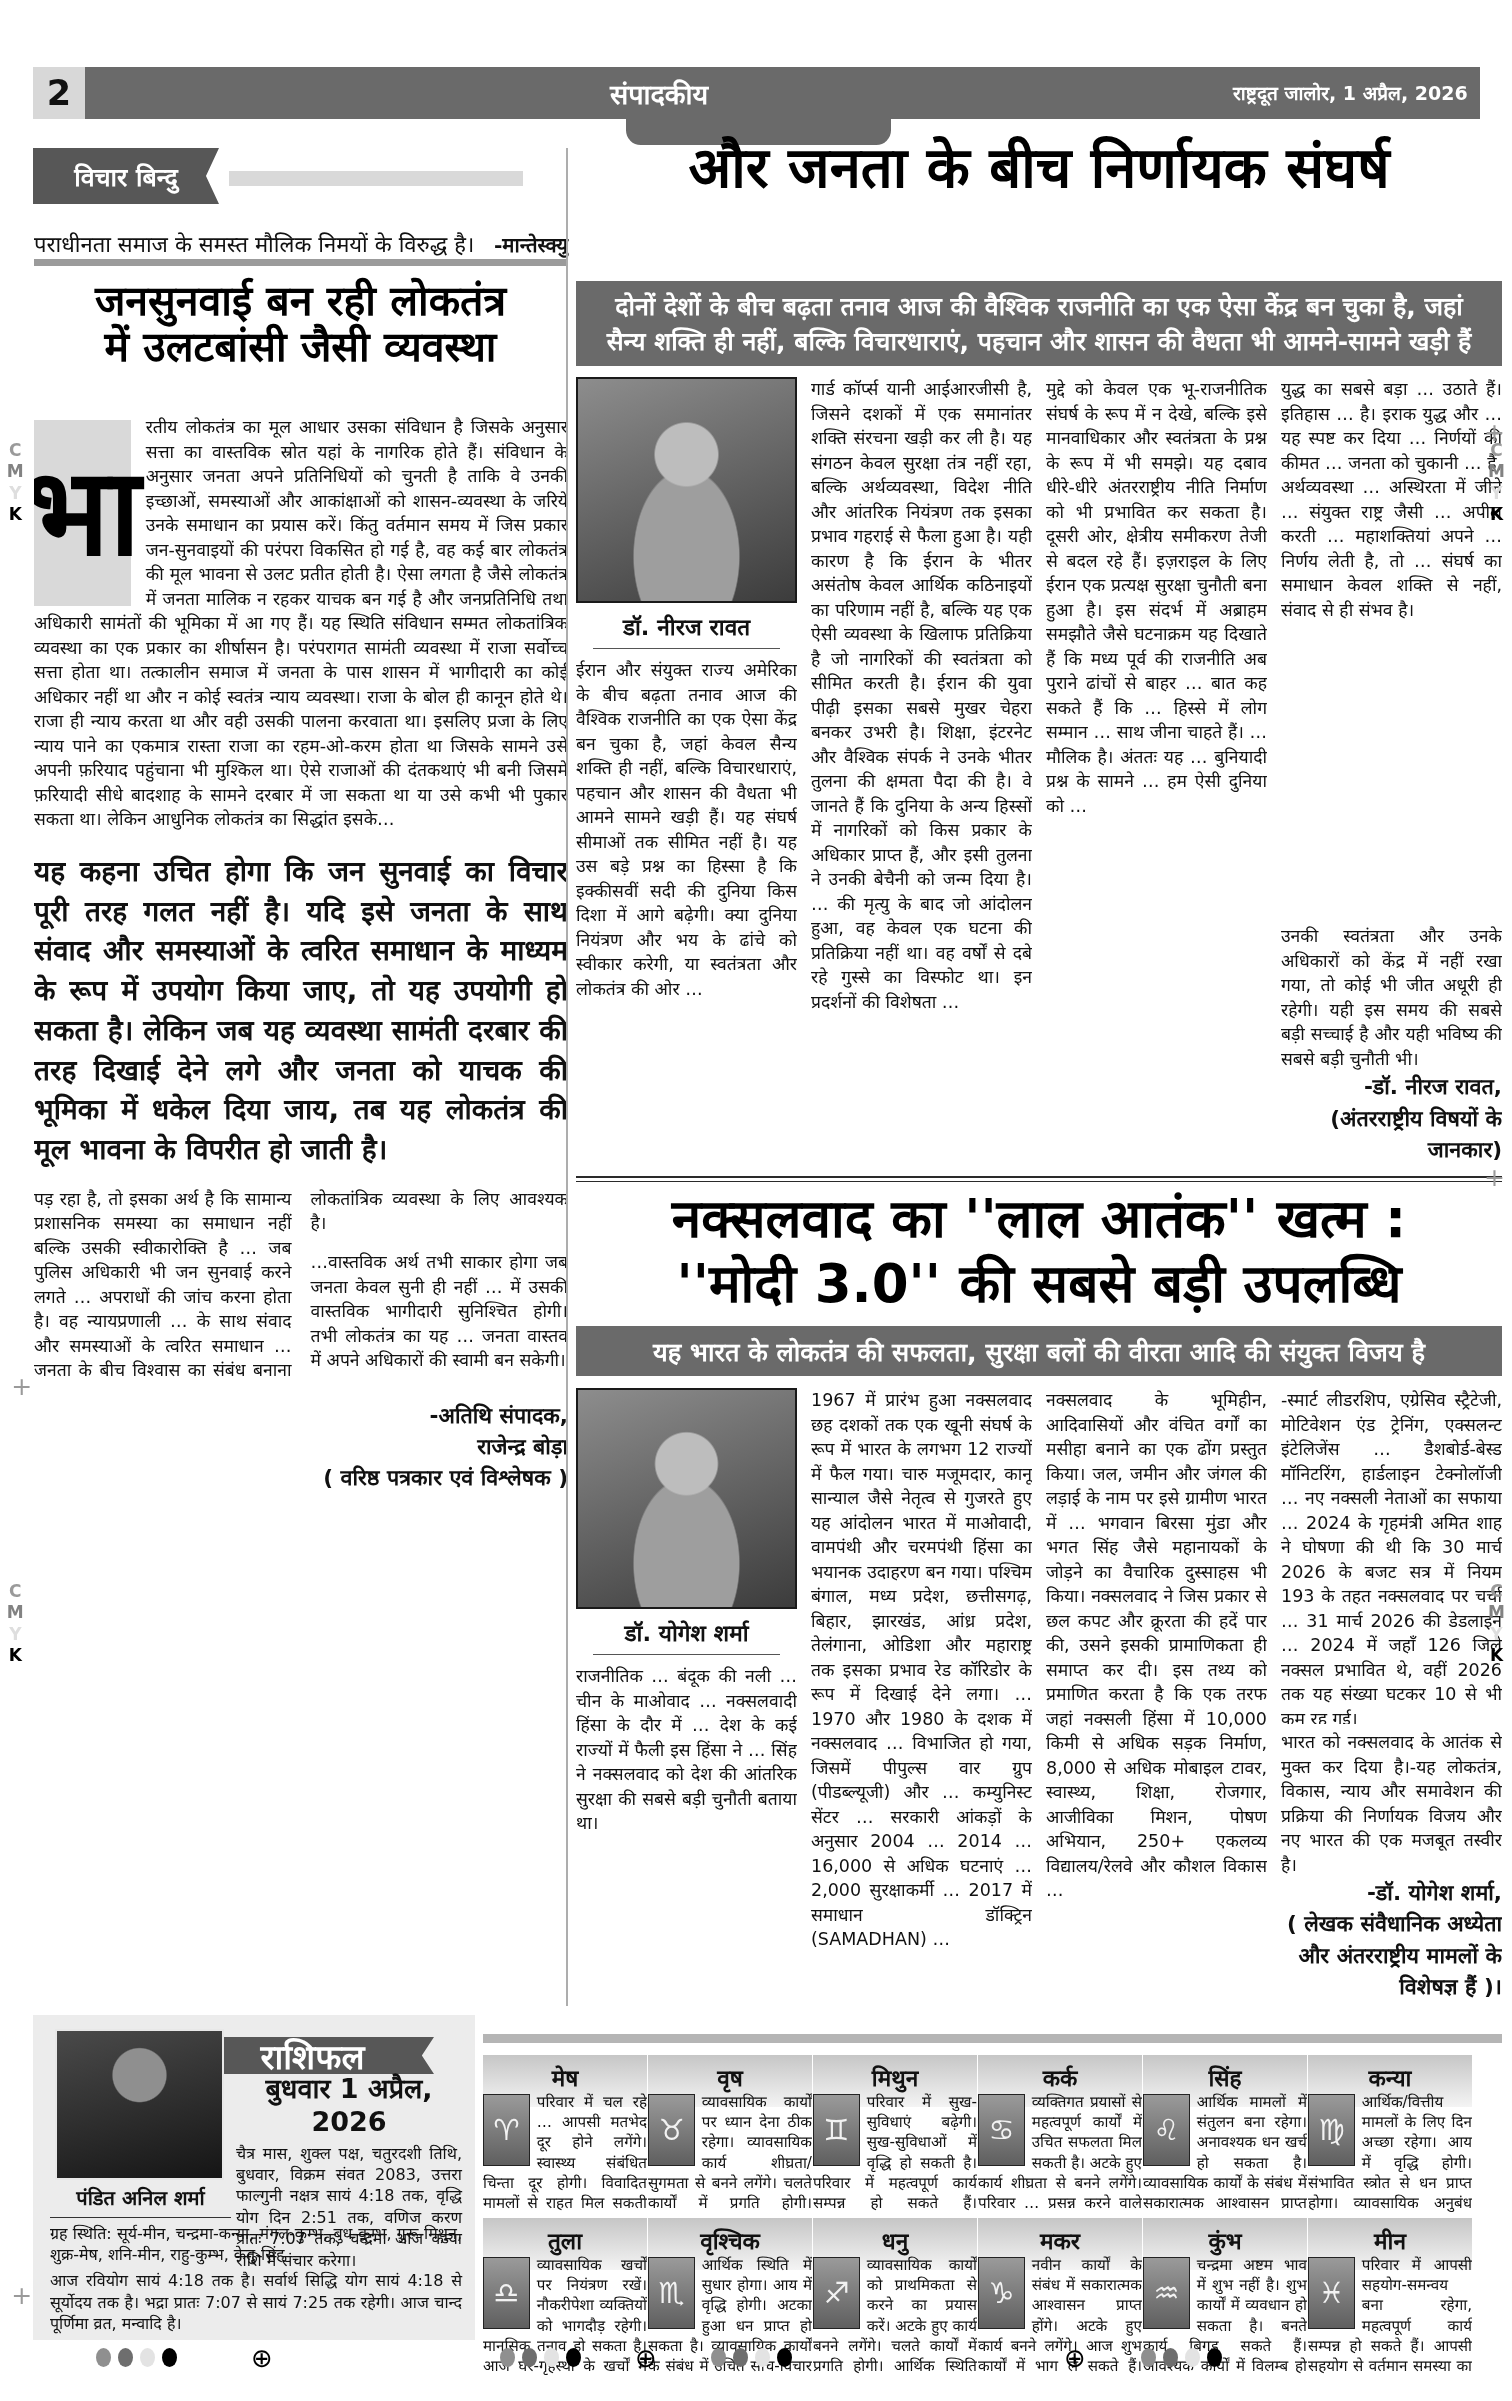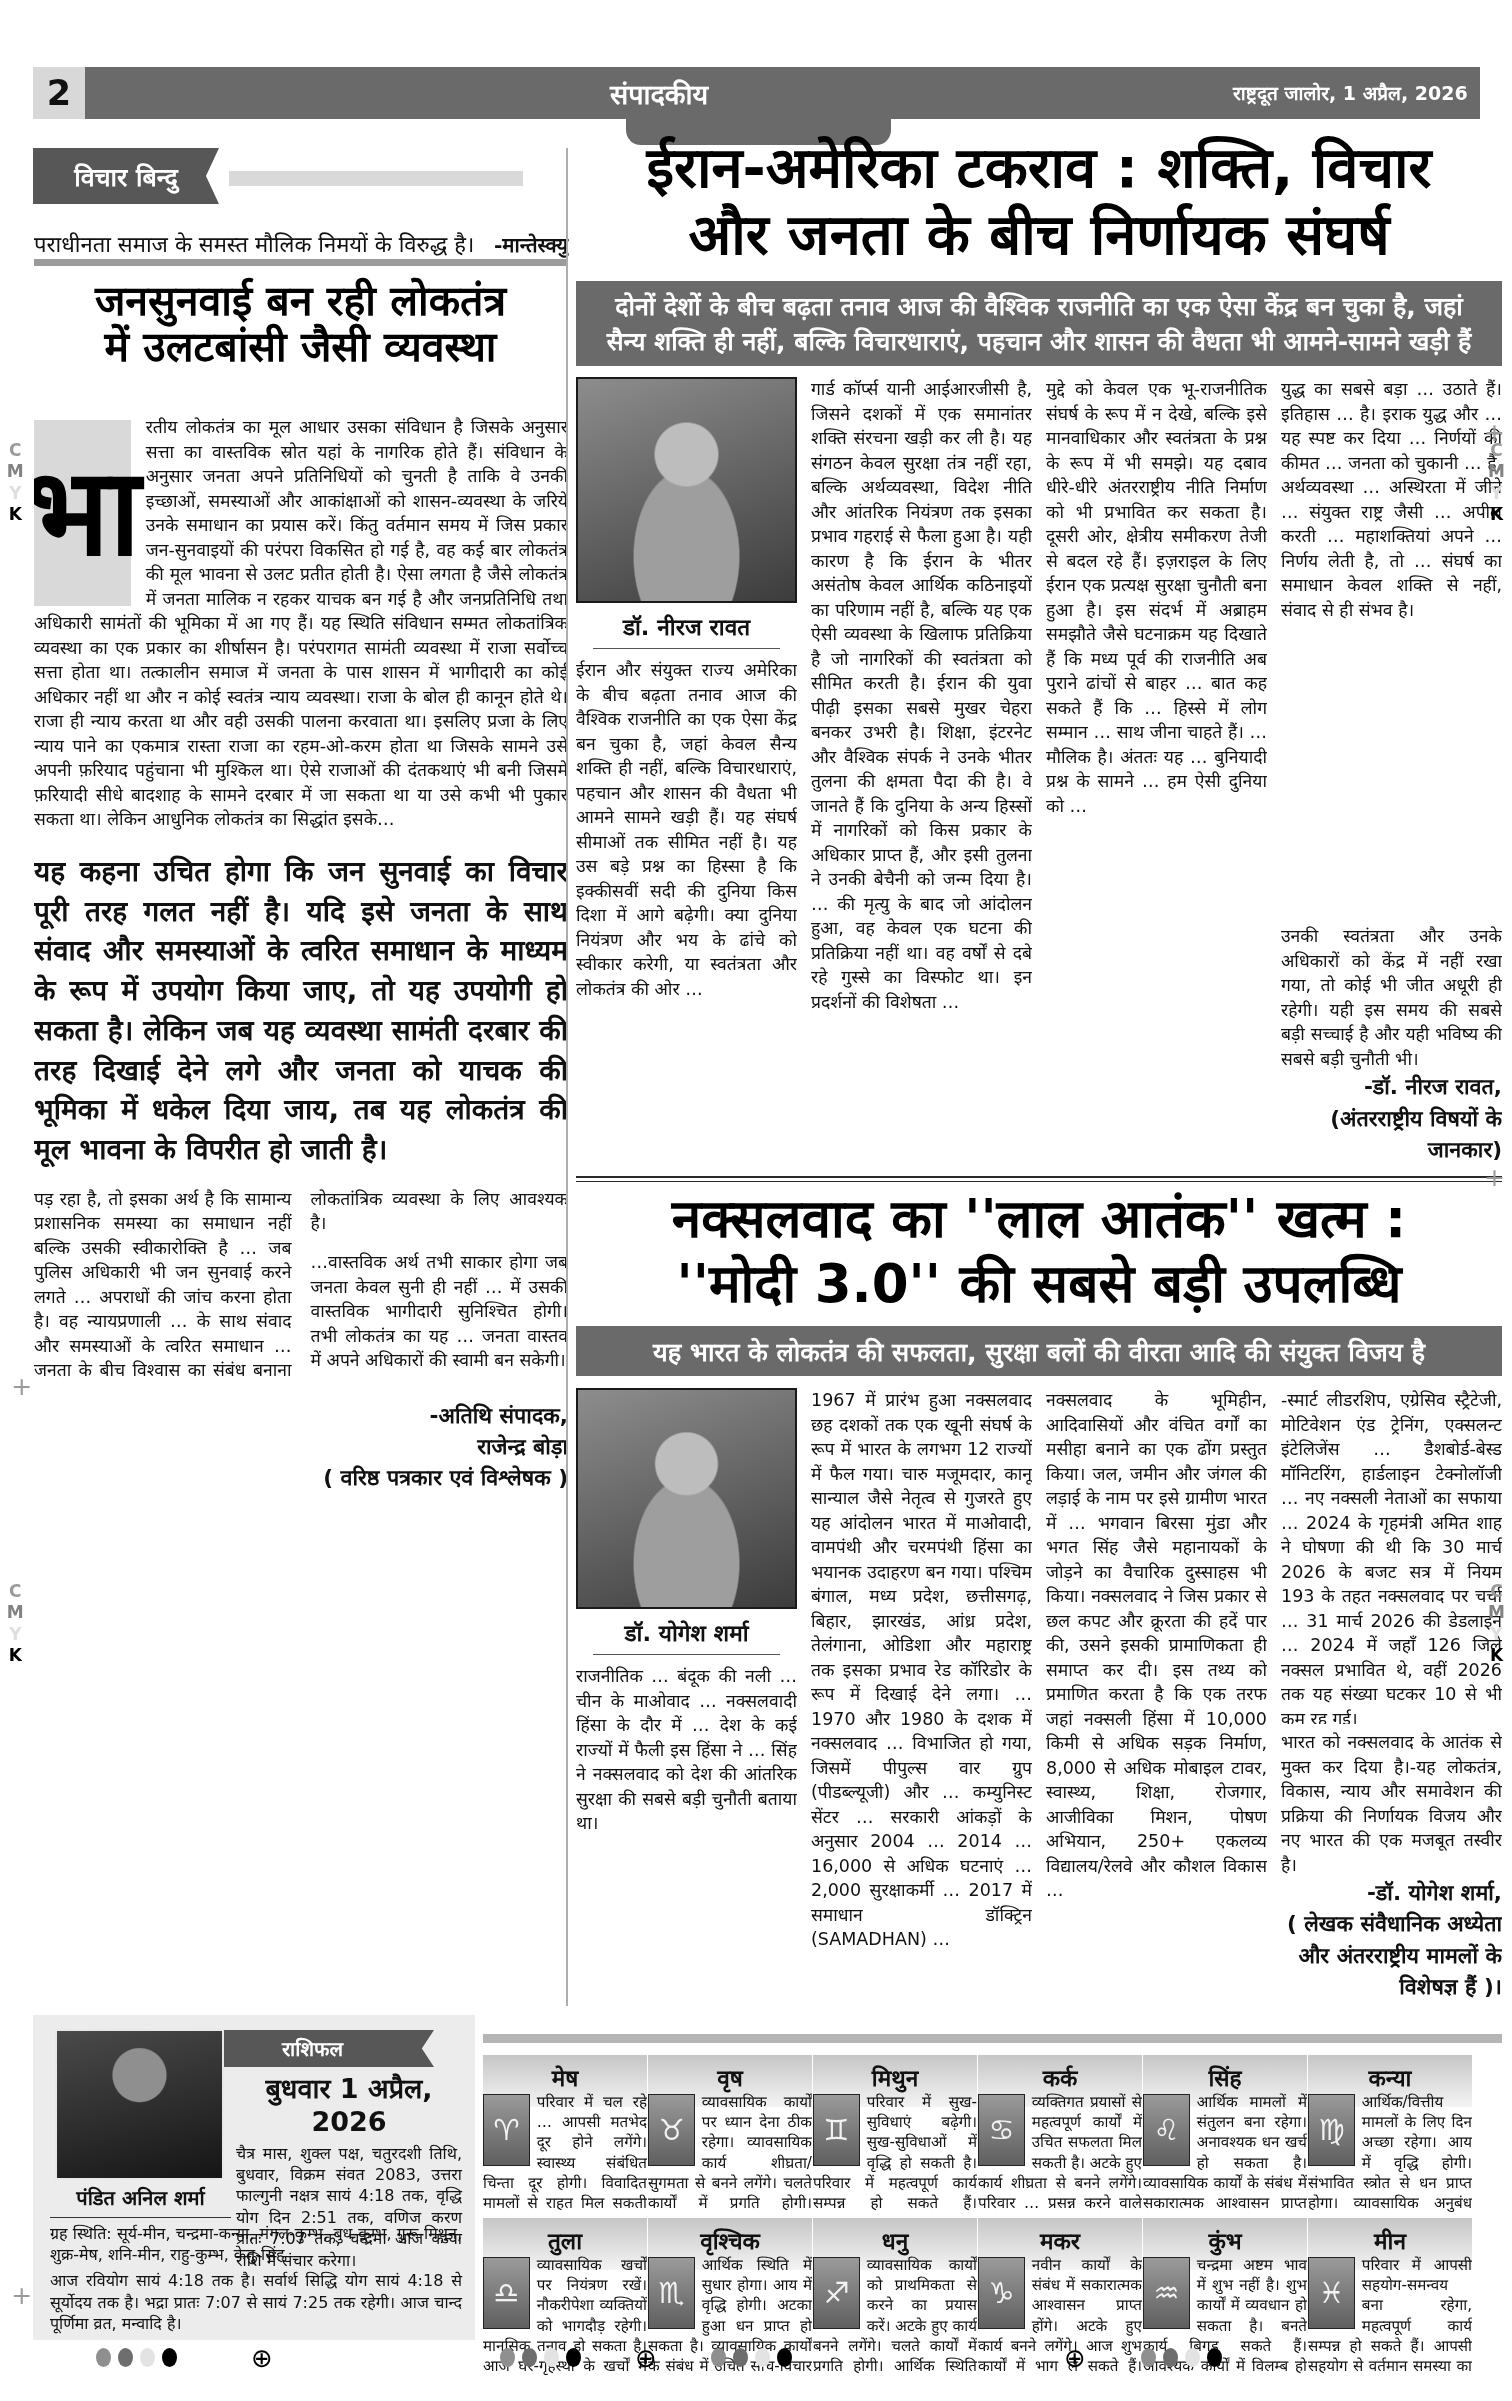--- a/index.html
+++ b/index.html
@@ -48,21 +48,21 @@
   .fill{flex:1;overflow:hidden;}
   .photo{background:
       radial-gradient(circle at 50% 34%, #bdbdbd 0 17%, rgba(0,0,0,0) 18%),
       radial-gradient(ellipse at 50% 80%, #9e9e9e 0 34%, rgba(0,0,0,0) 35%),
       linear-gradient(160deg,#8d8d8d,#3c3c3c);
       border:2.3px solid #1a1a1a;box-sizing:border-box;}
   .caption{font-size:22.6px;font-weight:bold;text-align:center;padding:8px 0 5.6px 0;}
   .caprule{height:1.7px;background:#555;margin:0 17px 9px 17px;}
   
   .horo-panel{left:33px;top:2015px;width:442px;height:325px;background:#ececec;overflow:hidden;}
-  .horo-ribbon{position:absolute;left:158px;top:15px;width:243px;height:37px;font-size:20px;
+  .horo-ribbon{position:absolute;left:158px;top:22px;width:243px;height:37px;font-size:34px;
           clip-path:polygon(0 0,100% 0,95% 50%,100% 100%,0 100%,5% 50%);}
   .pandit-photo{position:absolute;left:21.5px;top:13.6px;width:169px;height:151px;
       background:radial-gradient(circle at 50% 30%, #8f8f8f 0 20%, rgba(0,0,0,0) 21%),
                  linear-gradient(165deg,#4a4a4a,#151515);border:2.8px solid #e8e8e8;box-sizing:border-box;}
   .pandit-name{position:absolute;left:17px;top:169px;width:181px;font-size:20px;font-weight:bold;text-align:center;
       border-bottom:1.7px solid #333;padding-bottom:5.6px;}
   .horo-right{position:absolute;left:203px;top:54px;width:226px;}
   .horo-date{font-size:27px;font-weight:bold;text-align:center;margin-bottom:5.6px;}
   .horo-small{font-size:16px;line-height:1.34;text-align:justify;}
   .horo-below{position:absolute;left:17px;top:208px;width:412px;}
@@ -121,21 +121,20 @@
     <div class="sig" style="margin-top:17px">
       <div>-अतिथि संपादक,</div>
       <div>राजेन्द्र बोड़ा</div>
       <div>( वरिष्ठ पत्रकार एवं विश्लेषक )</div>
     </div>
   </div>
 
   <div class="abs vdiv"></div>
 
   <div class="abs hl iran-hl">
-    <div>ईरान-अमेरिका टकराव : शक्ति, विचार</div>
     <div>और जनता के बीच निर्णायक संघर्ष</div>
   </div>
   <div class="abs band iran-band">दोनों देशों के बीच बढ़ता तनाव आज की वैश्विक राजनीति का एक ऐसा केंद्र बन चुका है, जहां सैन्य शक्ति ही नहीं, बल्कि विचारधाराएं, पहचान और शासन की वैधता भी आमने-सामने खड़ी हैं</div>
 
   <div class="abs col colflex" style="left:576px;top:377px;height:788px">
     <div class="photo" style="width:100%;height:226px"></div>
     <div class="caption">डॉ. नीरज रावत</div>
     <div class="caprule"></div>
     <div class="bt fill">ईरान और संयुक्त राज्य अमेरिका के बीच बढ़ता तनाव आज की वैश्विक राजनीति का एक ऐसा केंद्र बन चुका है, जहां केवल सैन्य शक्ति ही नहीं, बल्कि विचारधाराएं, पहचान और शासन की वैधता भी आमने सामने खड़ी हैं। यह संघर्ष सीमाओं तक सीमित नहीं है। यह उस बड़े प्रश्न का हिस्सा है कि इक्कीसवीं सदी की दुनिया किस दिशा में आगे बढ़ेगी। क्या दुनिया नियंत्रण और भय के ढांचे को स्वीकार करेगी, या स्वतंत्रता और लोकतंत्र की ओर …</div>
   </div>

